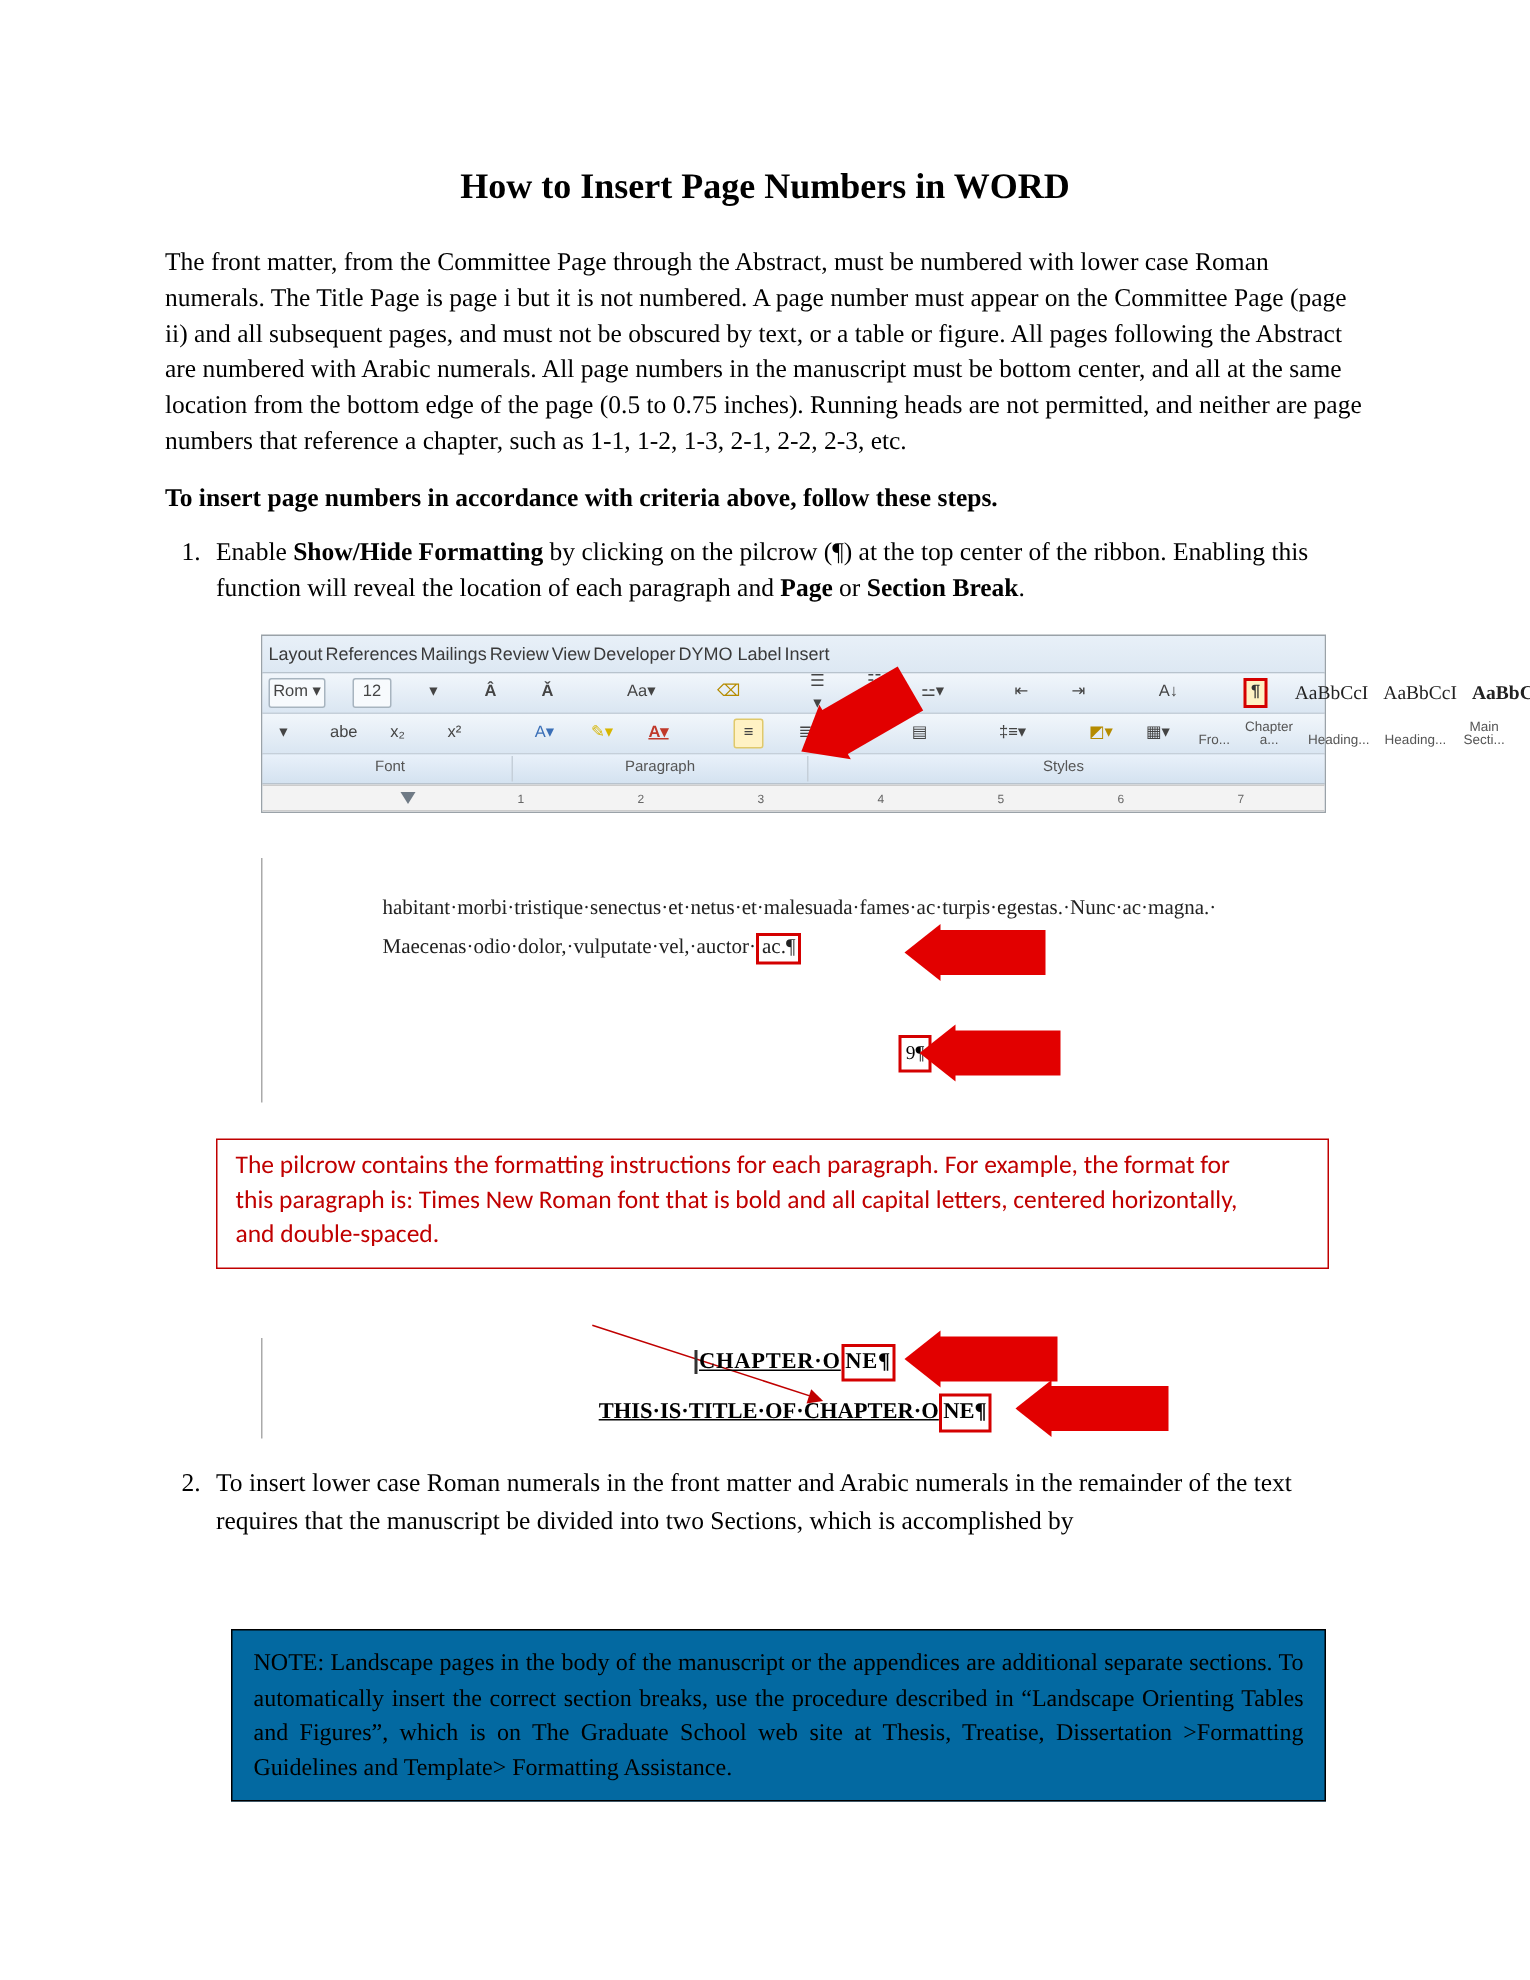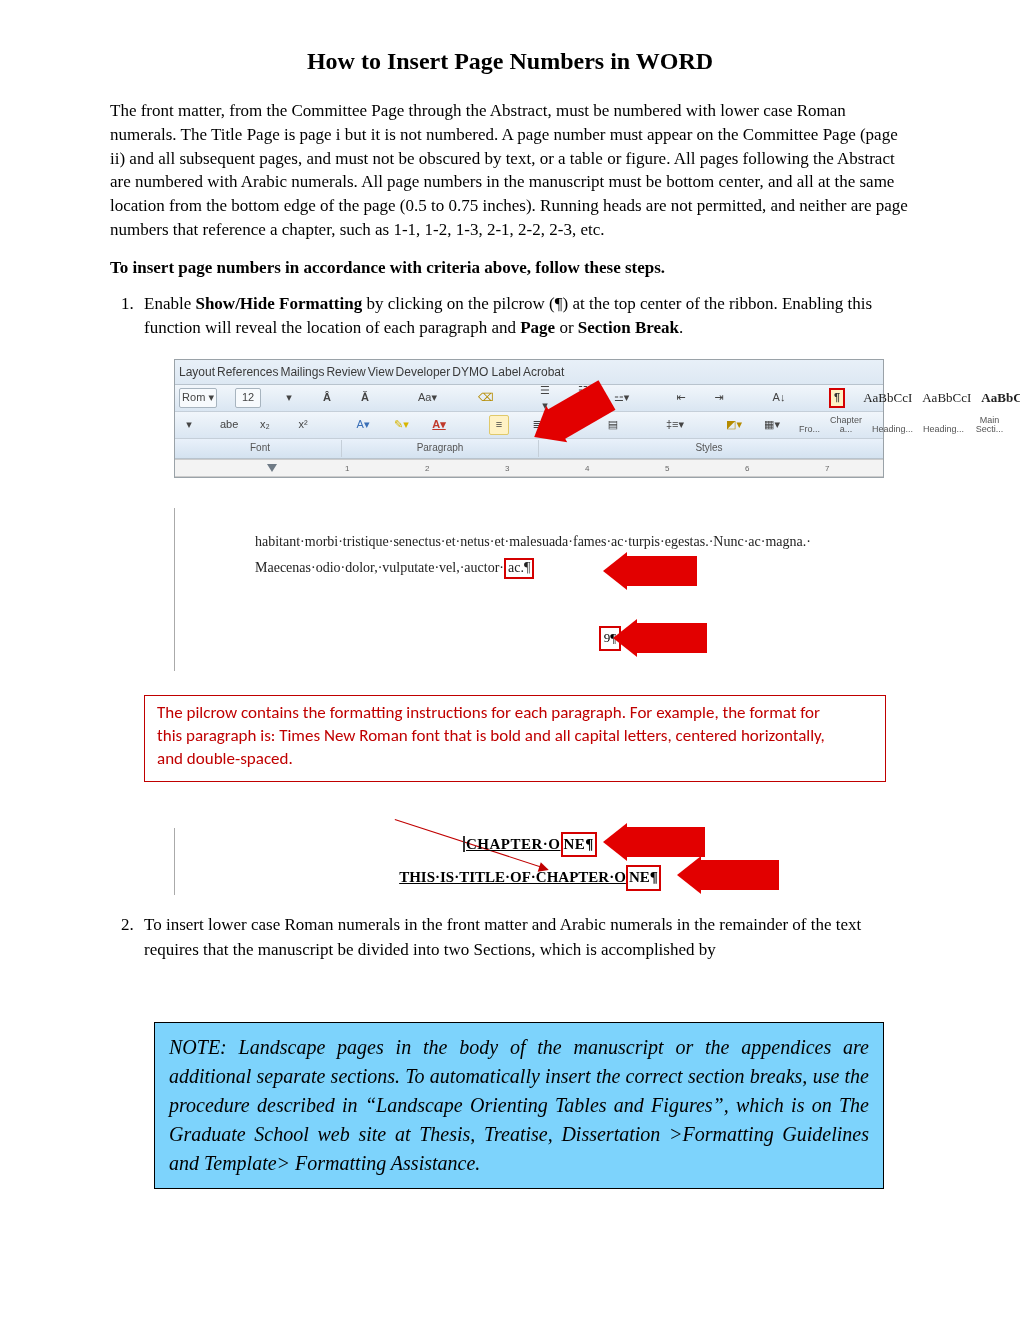--- a/index.html
+++ b/index.html
@@ -4,21 +4,21 @@
 <style>
   body {
     margin: 0;
     padding: 0;
     background: #fff;
     font-family: "Times New Roman", Times, serif;
     color: #000;
     width: 1020px;
   }
   .page {
-    padding: 48px 110px 60px 110px;
+    padding: 112px 110px 60px 110px;
   }
   h1.title {
     text-align: center;
     font-size: 24px;
     font-weight: bold;
     margin: 0 0 24px 0;
   }
   p.body {
     font-size: 17px;
     line-height: 1.4;
@@ -269,26 +269,25 @@
     border:2px solid #d40000;
     padding:0 1px;
     display:inline-block;
   }
 
   
   .note-box {
     margin: 60px 0 0 44px;
     width: 700px;
     border:1px solid #000;
-    background:#7dd3fc;
+    background:#0369a1;
     padding:10px 14px;
-    font-size:20px;
+    font-size:16px;
     line-height:1.45;
     text-align:justify;
-    font-style:italic;
   }
 
   .step2-wrap { margin-top:18px; }
 </style>
 </head>
 <body>
 
 <div class="page">
 
   <h1 class="title">How to Insert Page Numbers in WORD</h1>
@@ -306,21 +305,21 @@
       <div class="figure-wrap">
         <div class="ribbon">
           <div class="ribbon-tabs">
             <span>Layout</span>
             <span>References</span>
             <span>Mailings</span>
             <span>Review</span>
             <span>View</span>
             <span>Developer</span>
             <span>DYMO Label</span>
-            <span>Acrobat</span>
+            <span>Insert</span>
           </div>
 
           <div class="ribbon-row">
             <span class="r-btn boxed" style="min-width:32px"><span>Rom</span> ▾</span>
             <span class="r-btn boxed" style="min-width:20px">12</span>
             <span class="r-btn">▾</span>
             <span class="r-btn" style="font-weight:bold">Â</span>
             <span class="r-btn" style="font-weight:bold">Ǎ</span>
             <span class="r-sep"></span>
             <span class="r-btn">Aa▾</span>

